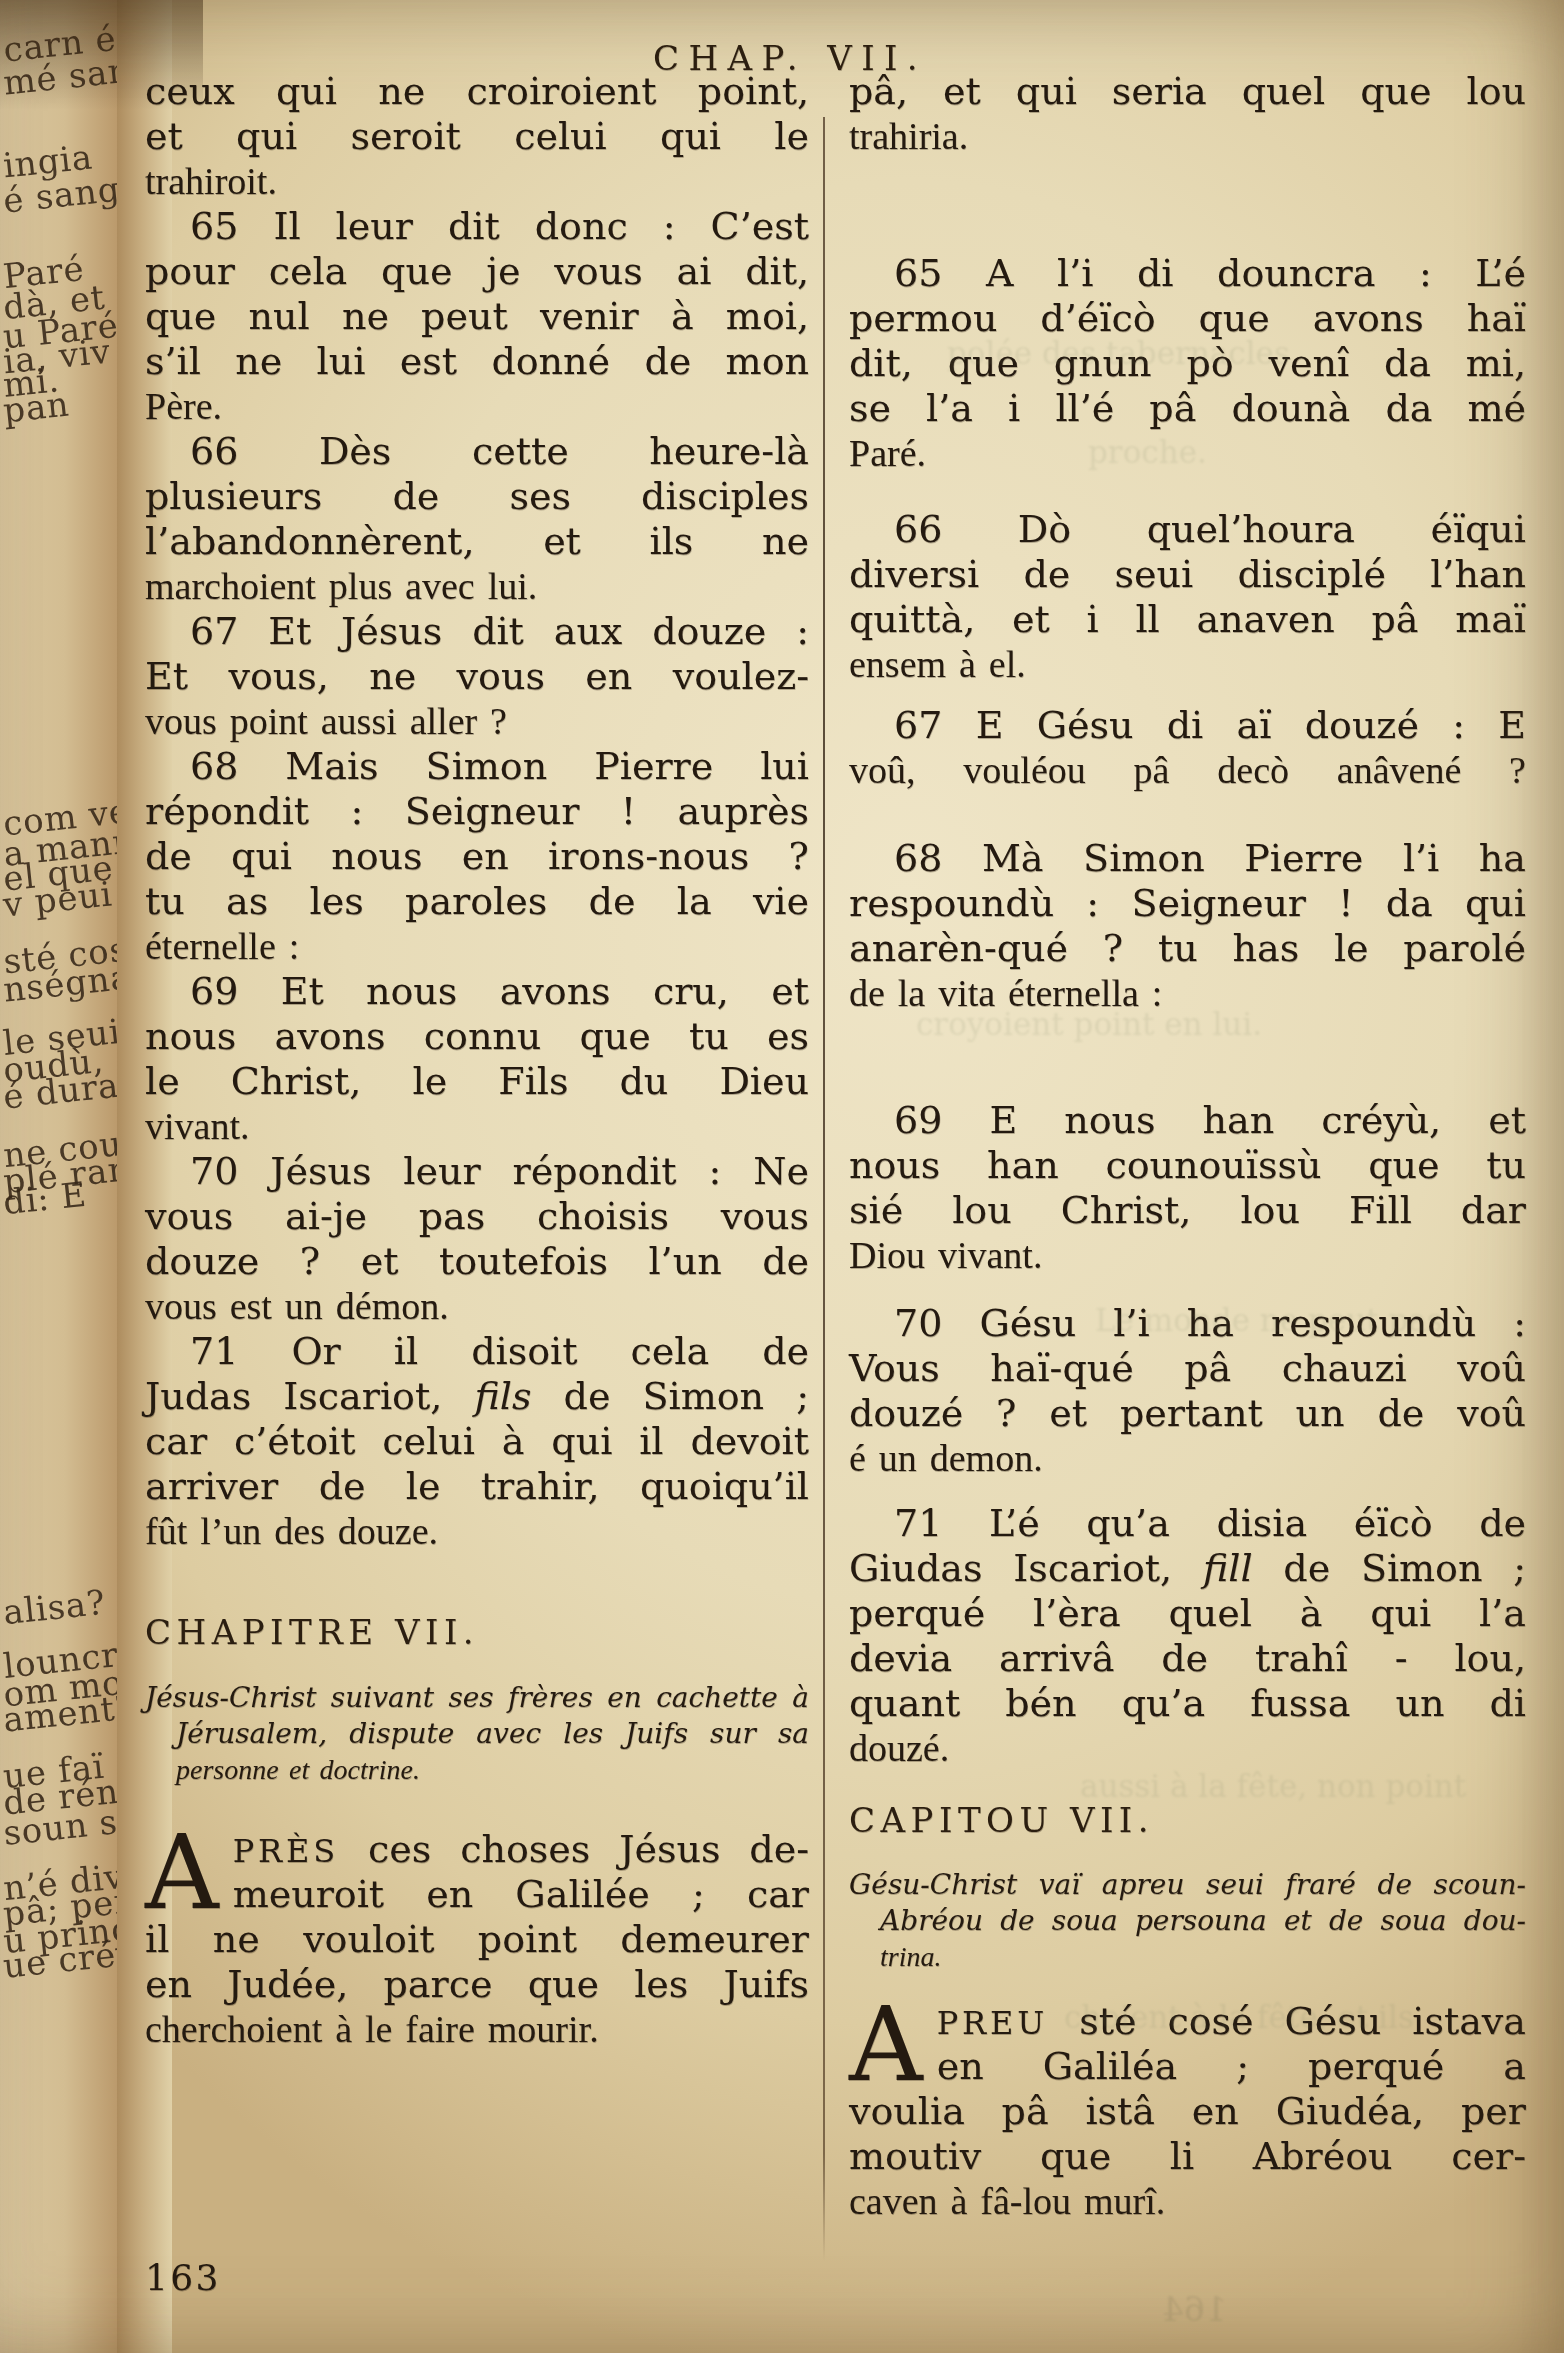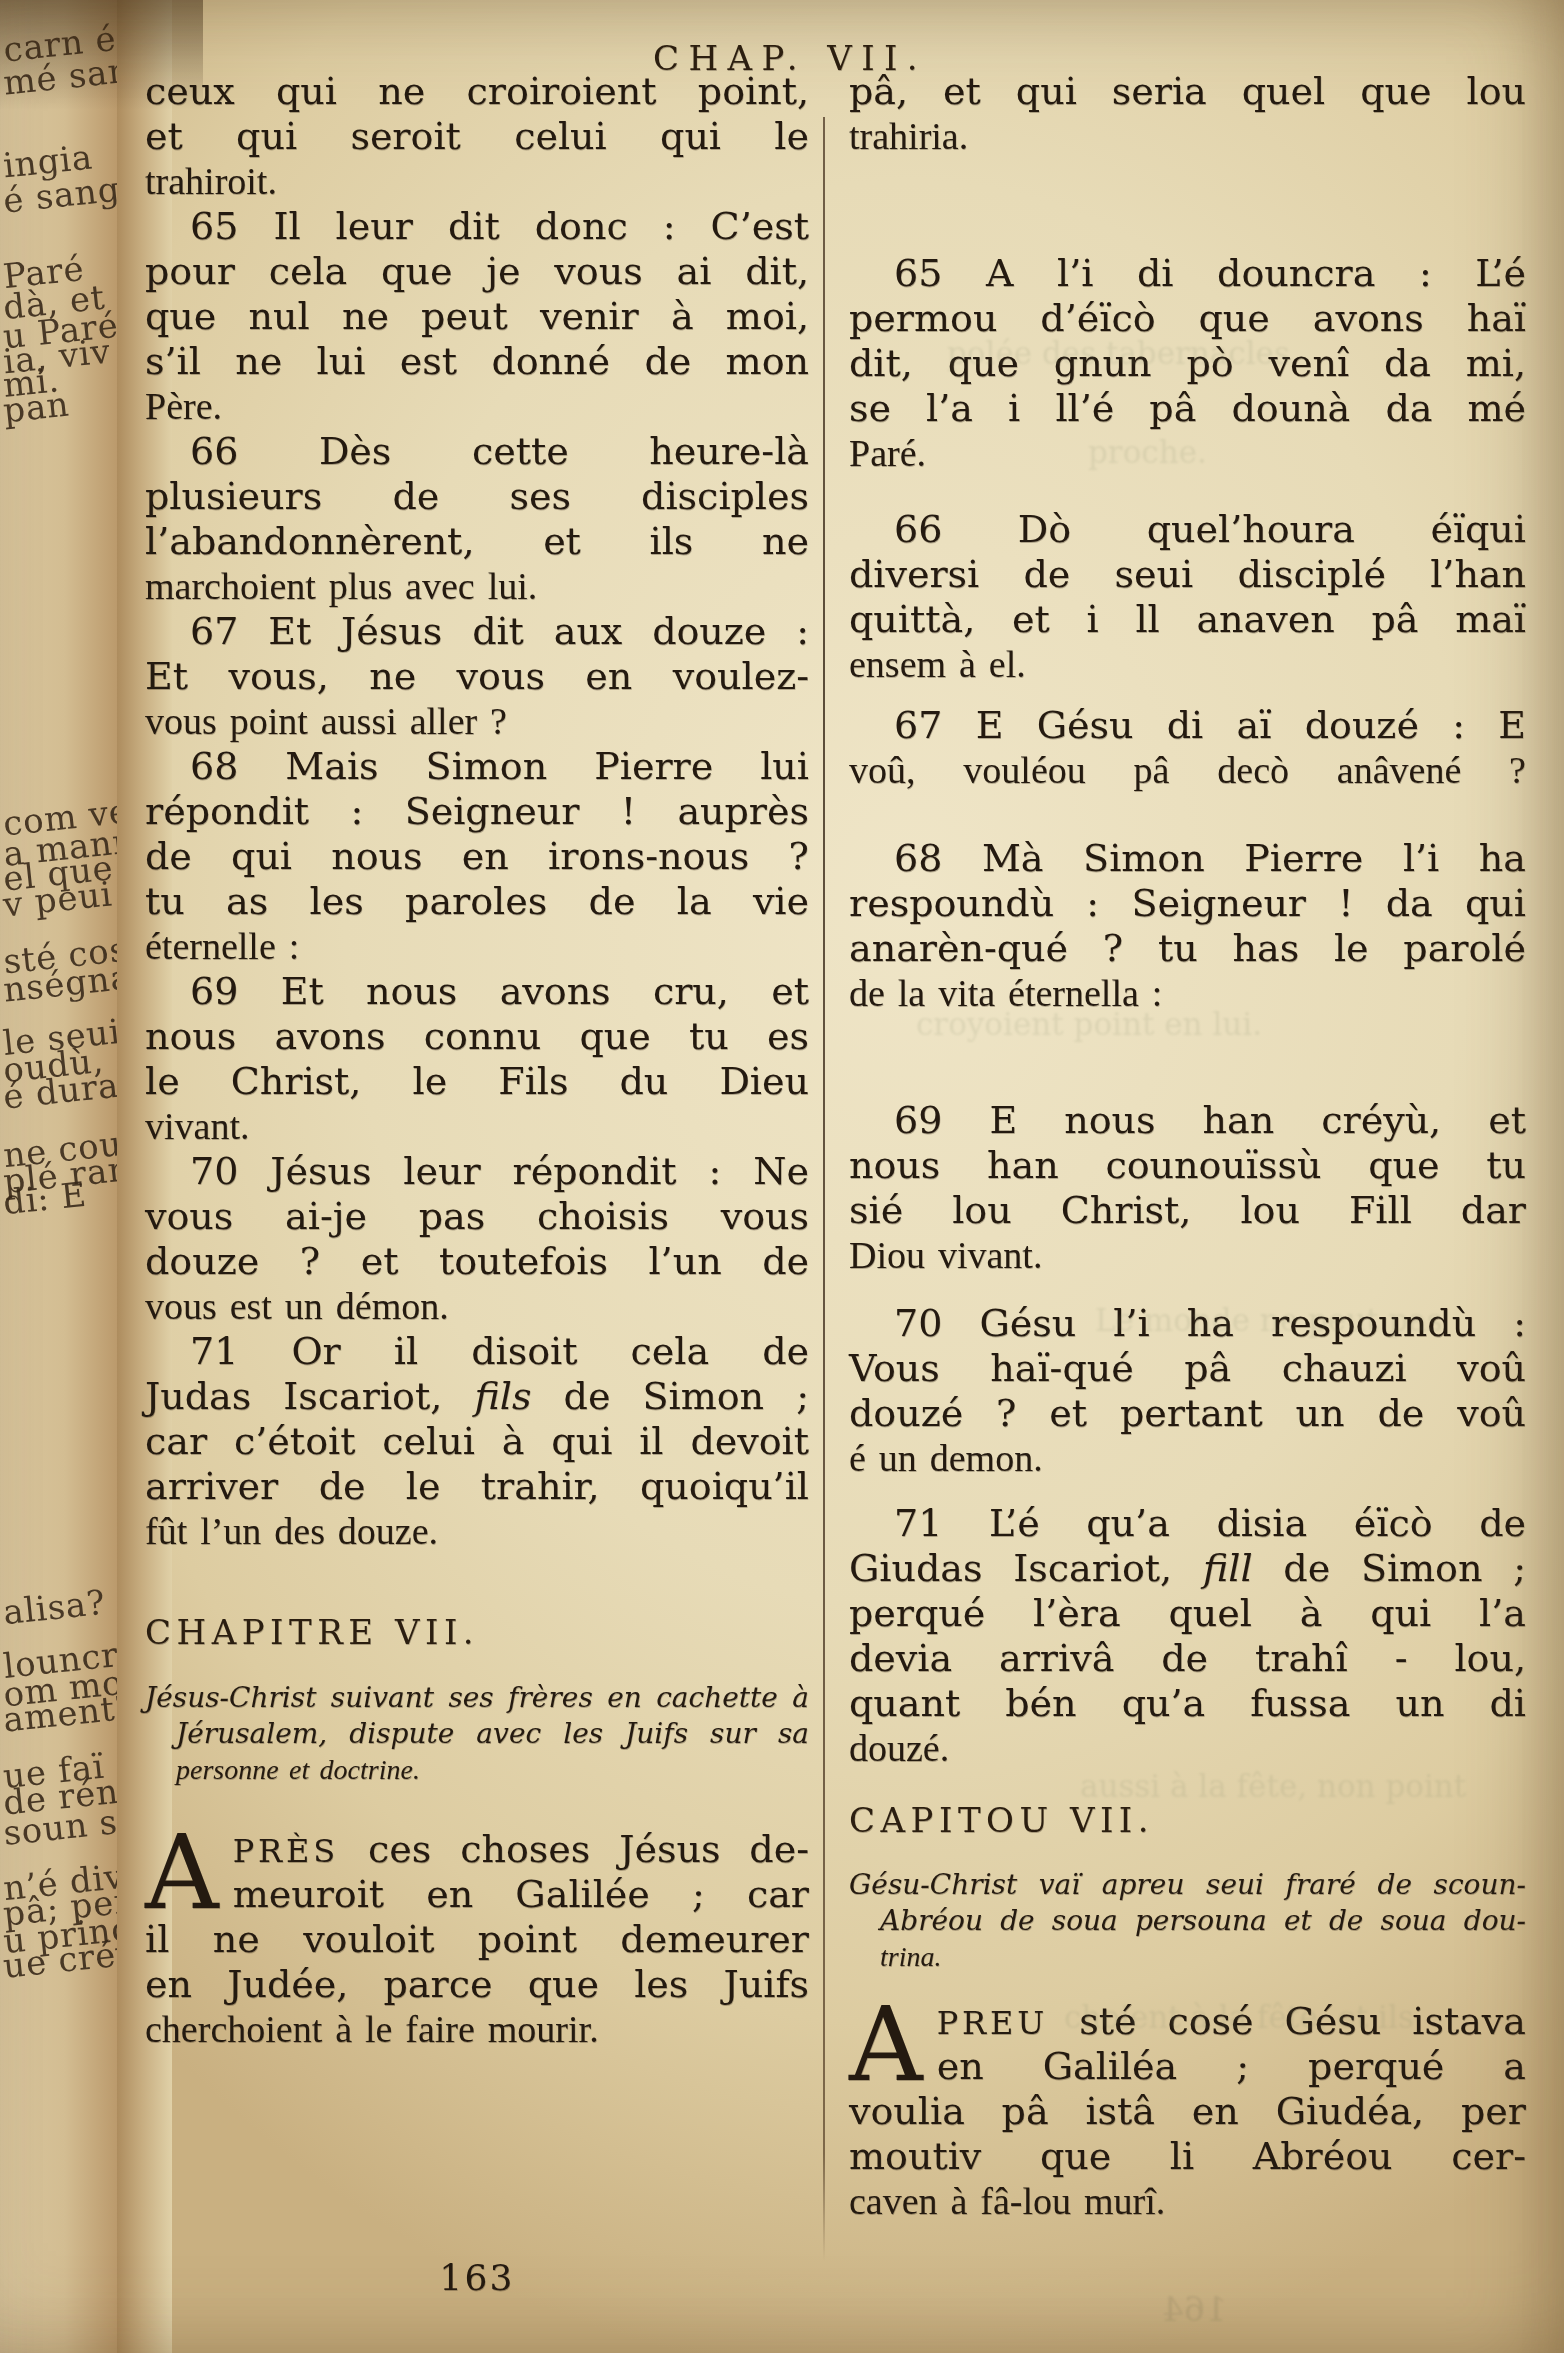--- a/index.html
+++ b/index.html
@@ -74,21 +74,21 @@
     float:left;font-size:102px;line-height:78px;
     padding:7.8px 14px 0 0;color:#241a10;
   }
   .dropp .sc{font-size:32px;letter-spacing:3.9px;}
   .g20{margin-top:15.6px}.g25{margin-top:19.6px}.g30{margin-top:23.5px}
   .g40{margin-top:31px}.g50{margin-top:39px}.g55{margin-top:43px}
   .g60{margin-top:26px}.g70{margin-top:55px}.g105{margin-top:82px}
   .g118{margin-top:92px}
   #page-number{
     position:absolute;left:145px;top:2257px;width:664px;
-    text-align:center;font-size:36px;letter-spacing:2.3px;
+    font-size:36px;letter-spacing:2.3px;
   }
   .ghost{
     position:absolute;font-size:31px;color:#7c8464;
     opacity:.14;filter:blur(0.8px);white-space:nowrap;
   }
   #ghost-page-number{
     position:absolute;left:1162px;top:2289px;font-size:34px;
     color:#a6966e;opacity:.45;transform:scaleX(-1);filter:blur(0.8px);
   }
   .ink{text-shadow:0.5px 0.5px 0 rgba(43,30,16,.30);}

